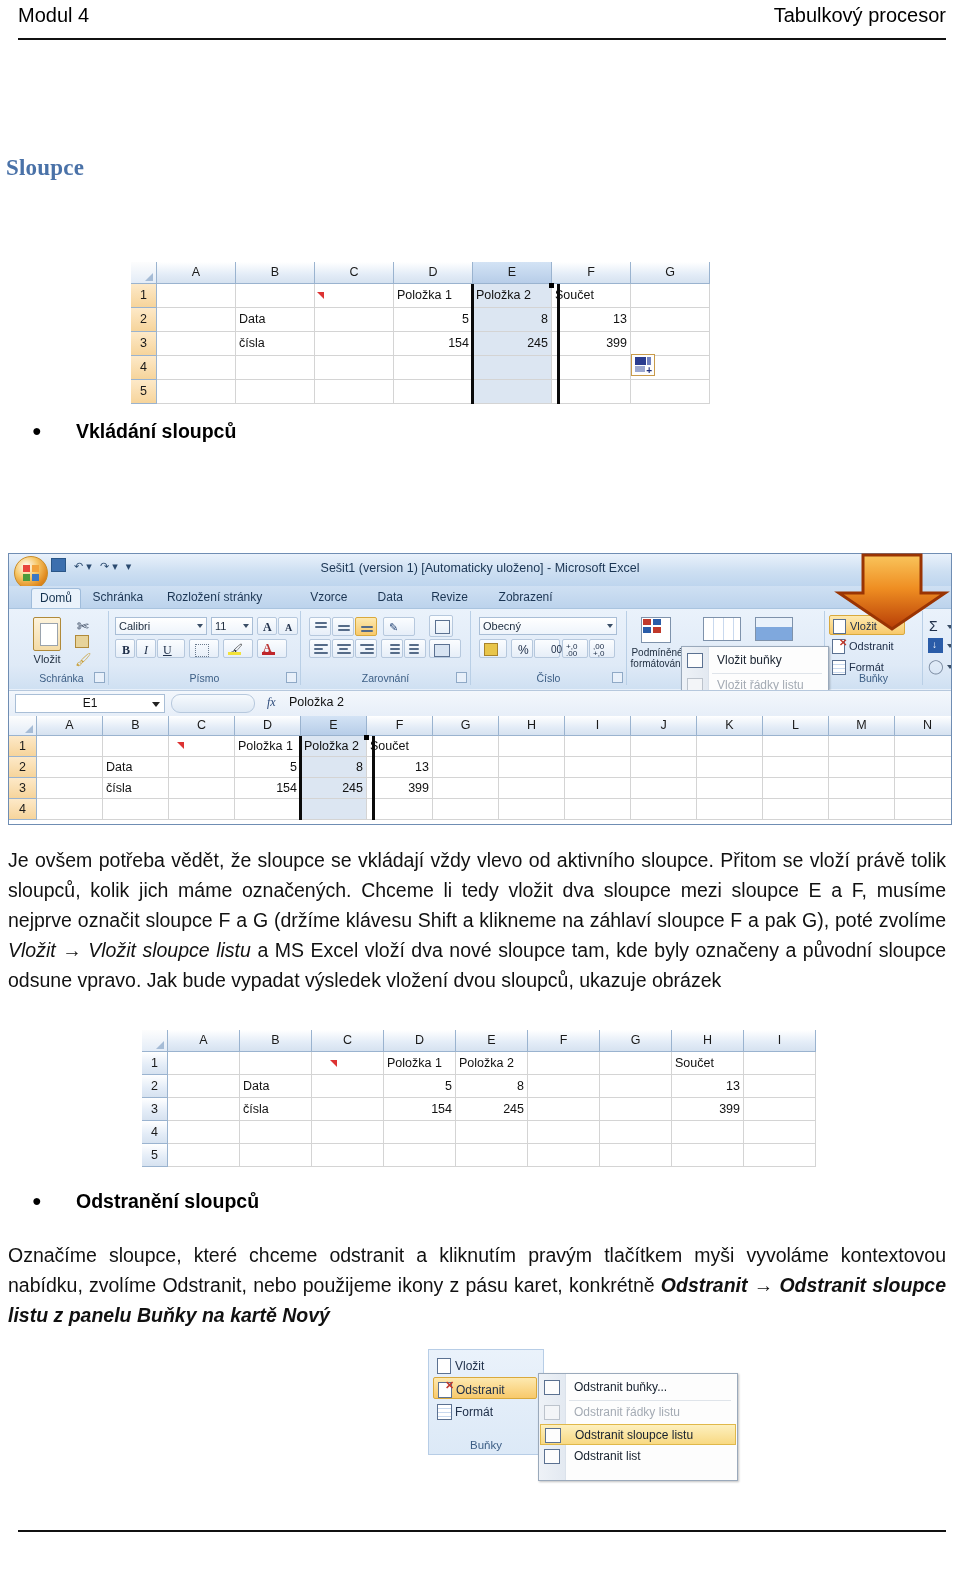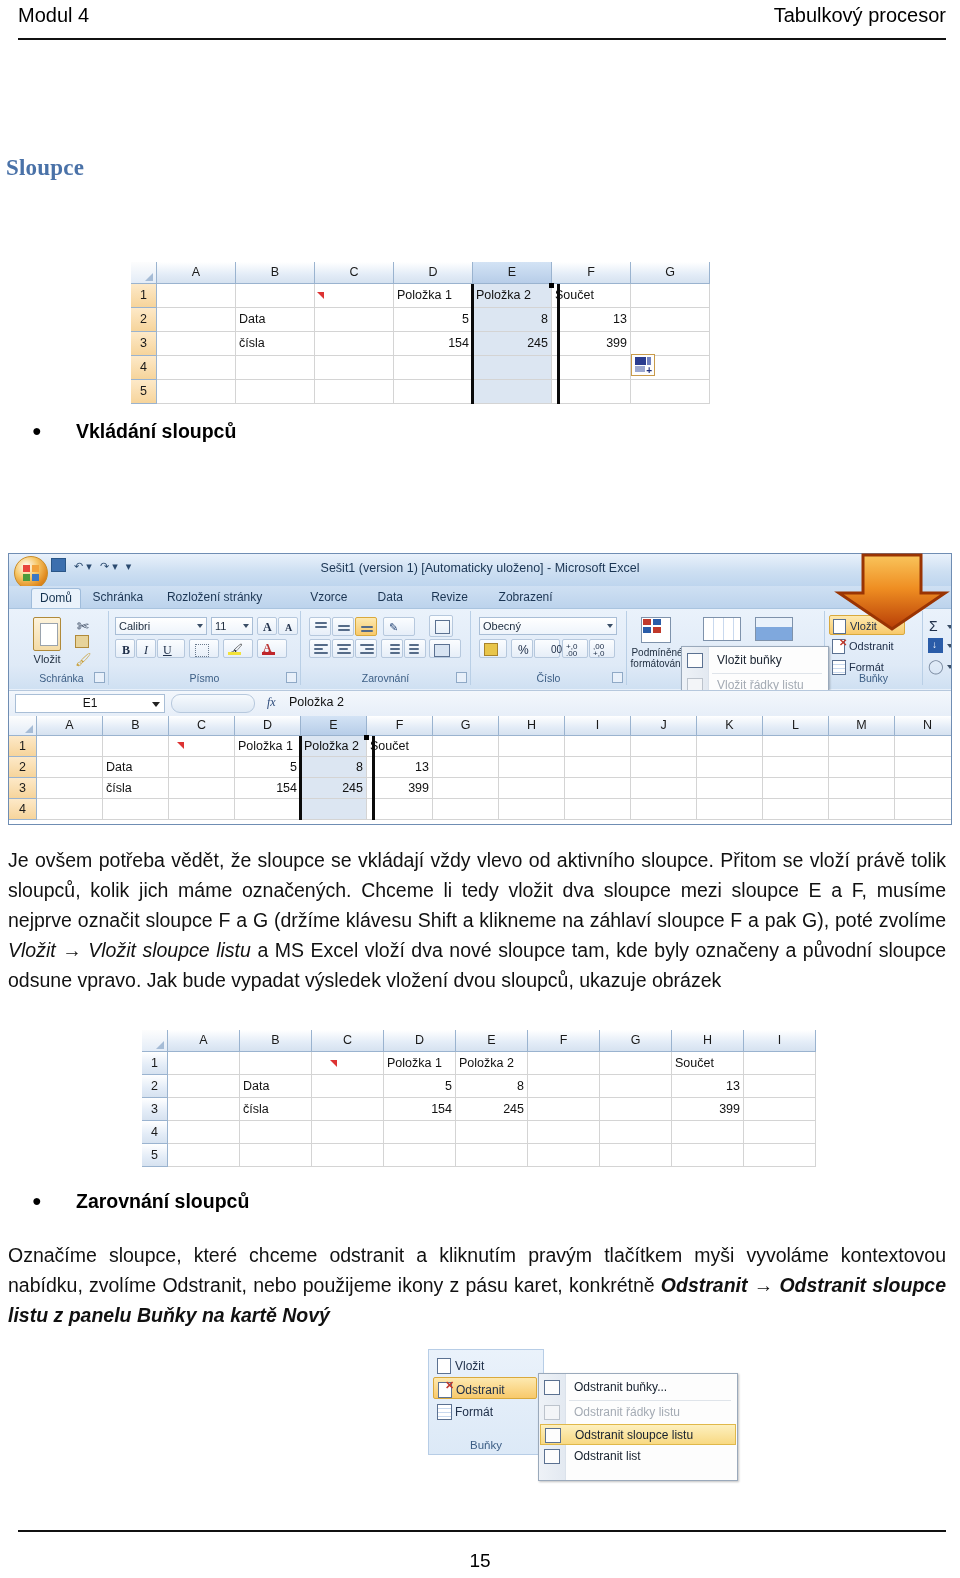--- a/index.html
+++ b/index.html
@@ -609,21 +609,21 @@
         <div class="cell l" style="left: 386px; top: 118px; width: 72px; height: 23px; line-height: 22px;"></div>
         <div class="cell l" style="left: 458px; top: 118px; width: 72px; height: 23px; line-height: 22px;"></div>
         <div class="cell l" style="left: 530px; top: 118px; width: 72px; height: 23px; line-height: 22px;"></div>
         <div class="cell l" style="left: 602px; top: 118px; width: 72px; height: 23px; line-height: 22px;"></div>
         <div class="redmark" style="left: 188px; top: 34px;"></div>
       </div>
   </div>
 
   <div class="bullet" style="left:32px;top:1190px;">
     <span class="dot">●</span>
-    <span class="txt bold">Zarovnání sloupců</span>
+    <span class="txt bold">Odstranění sloupců</span>
   </div>
 
   <div class="para" style="left:8px;top:1240px;width:938px;"><span>Označíme sloupce, které chceme odstranit a kliknutím pravým tlačítkem myši vyvoláme kontextovou nabídku, zvolíme Odstranit, nebo použijeme ikony z pásu karet, konkrétně </span><span class="it bold">Odstranit → Odstranit sloupce listu</span><span class="it bold"> z panelu Buňky na kartě Nový</span></div>
 
   <div style="position:absolute;left:428px;top:1343px;width:318px;height:150px;">
 
     <div style="position:absolute;left:0;top:6px;width:114px;height:104px;
                 background:linear-gradient(#eaf2fb,#dce9f7);border:1px solid #b7cde6;">
       <div class="btnbox" style="left:4px;top:4px;width:104px;height:22px;border:none;background:none;">
         <span style="position:absolute;left:4px;top:4px;width:12px;height:14px;border:1px solid #5b7191;background:#fff;"></span>
@@ -660,15 +660,14 @@
           <span class="lbl">Odstranit sloupce listu</span>
         </div>
         <div class="mi" style="top: 72px;">
           <span class="mico" style="border: 1px solid rgb(91, 113, 145); background: rgb(253, 253, 253); box-sizing: border-box;"></span>
           <span class="lbl">Odstranit list</span>
         </div>
       </div>
   </div>
 
   <div class="footrule"></div>
-  <div class="pagenum">15</div>
 
 </div>
 
 </body></html>

